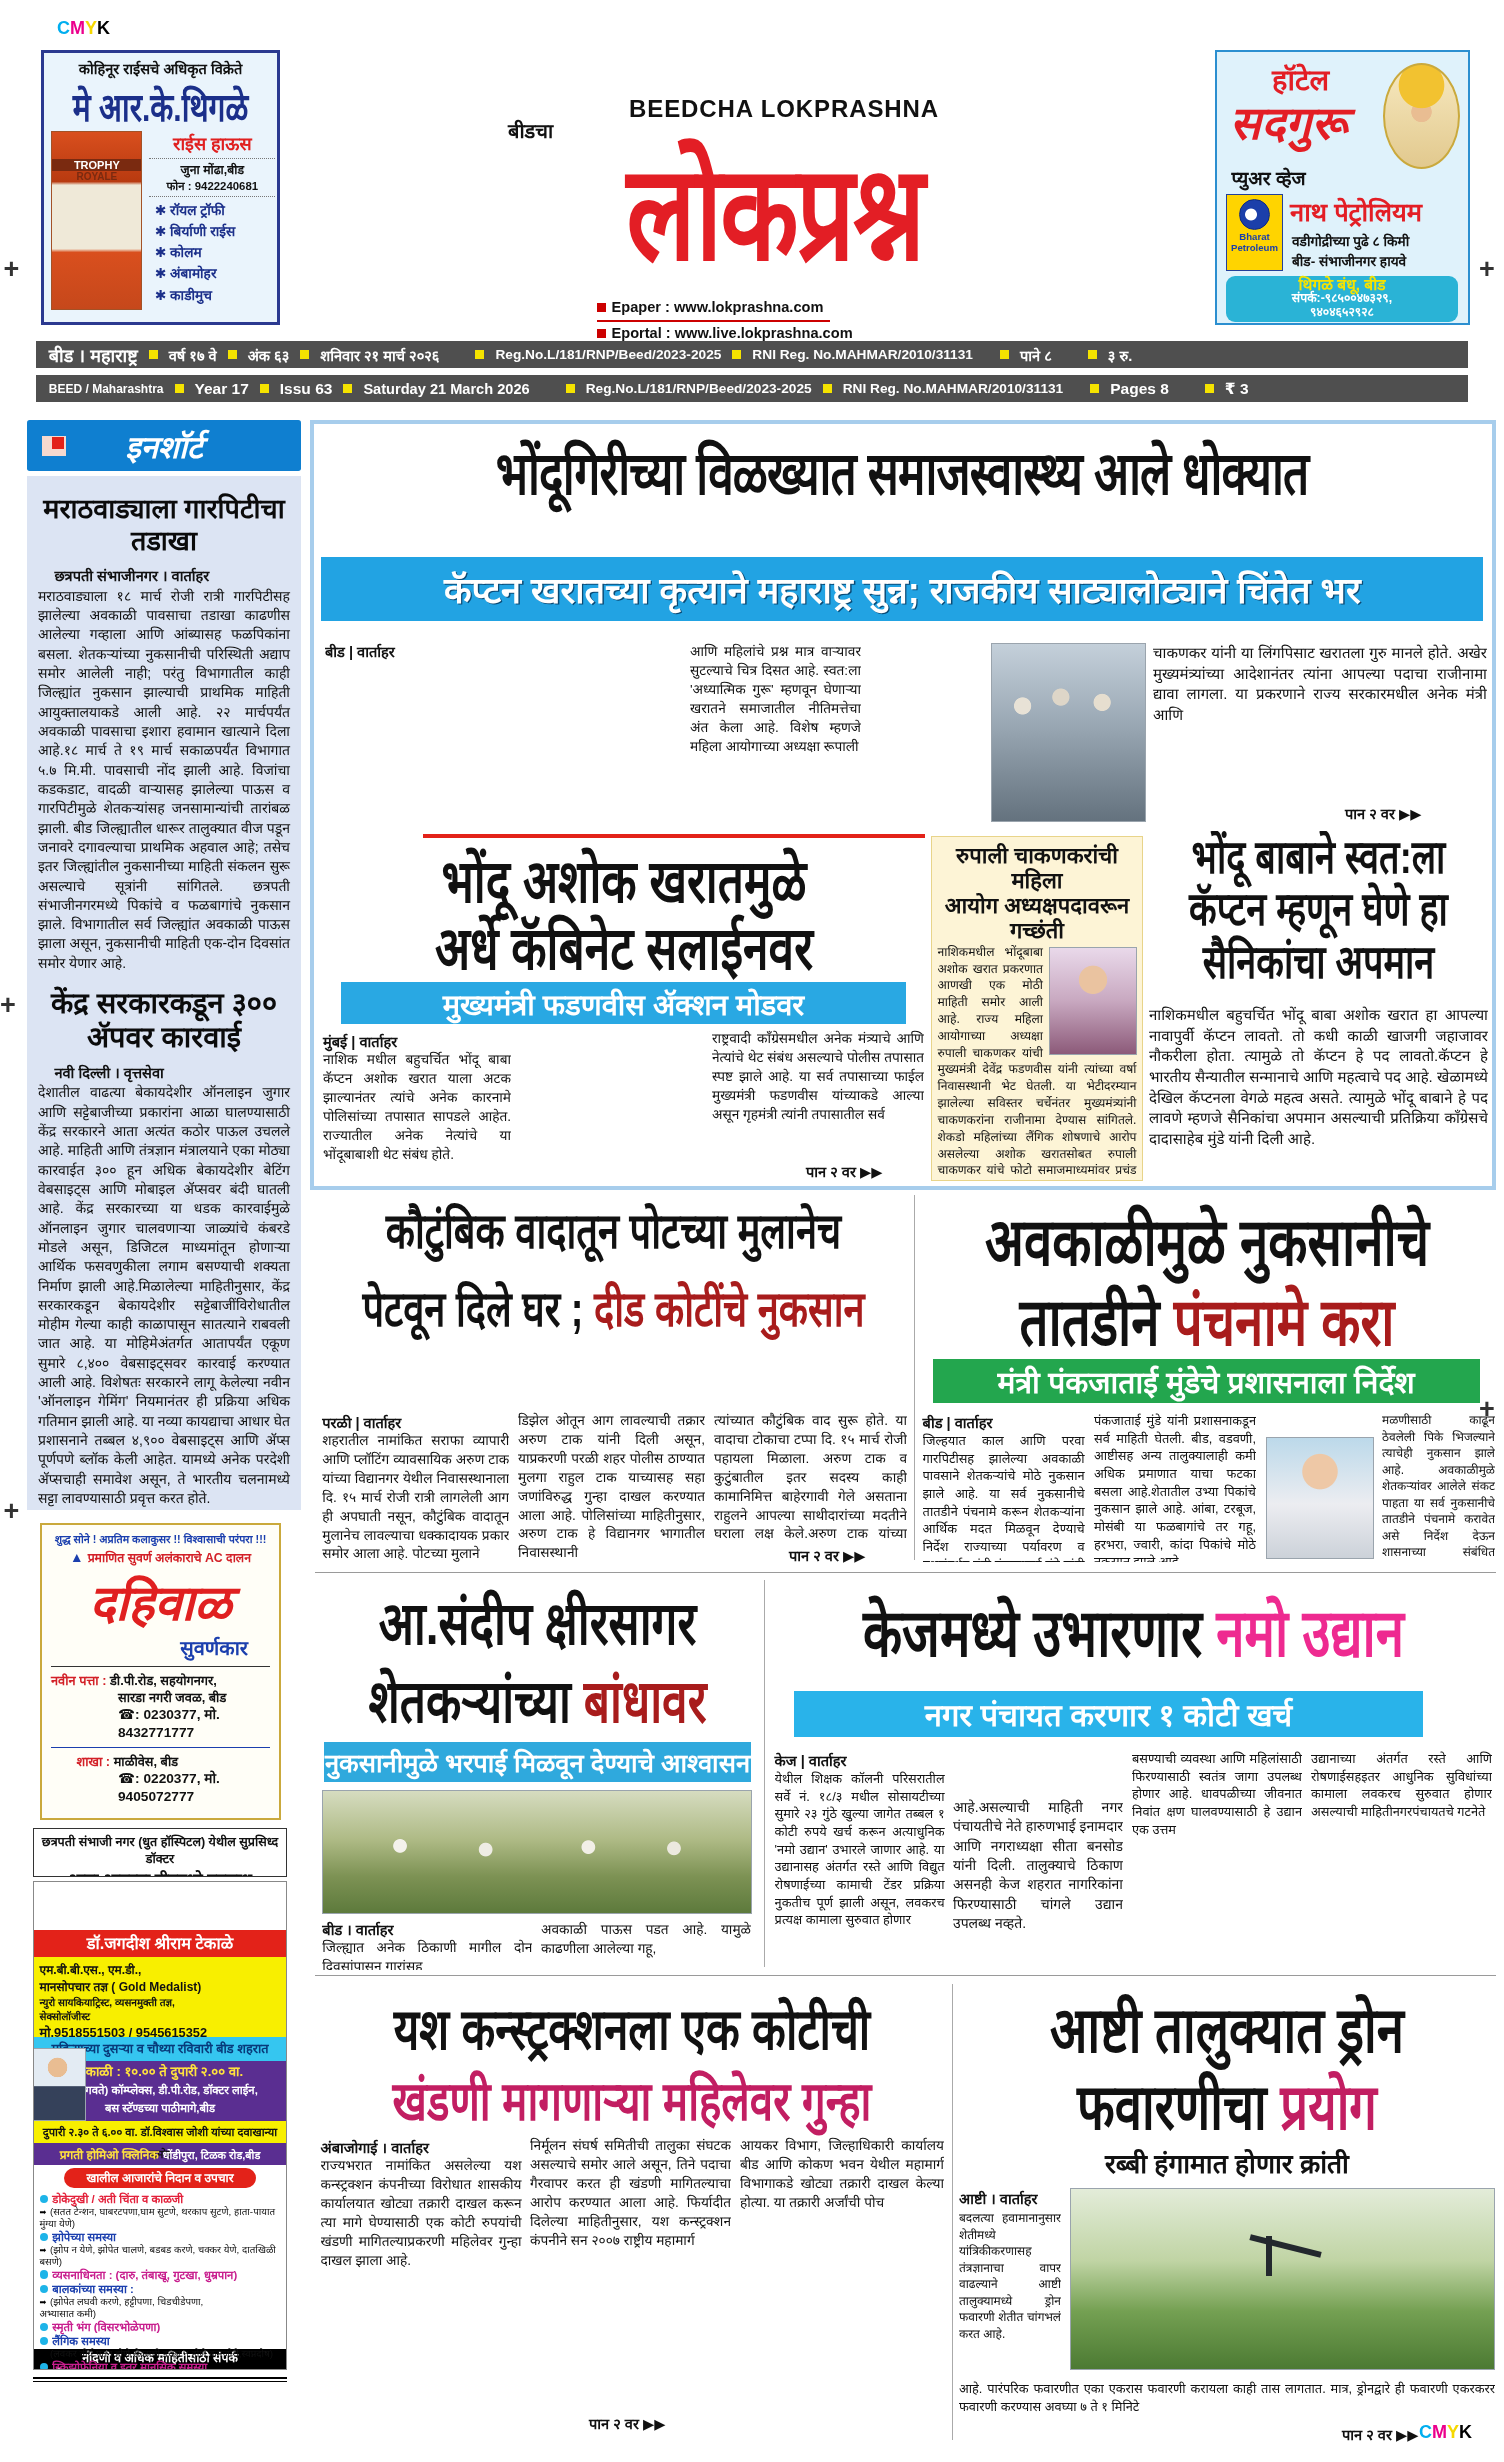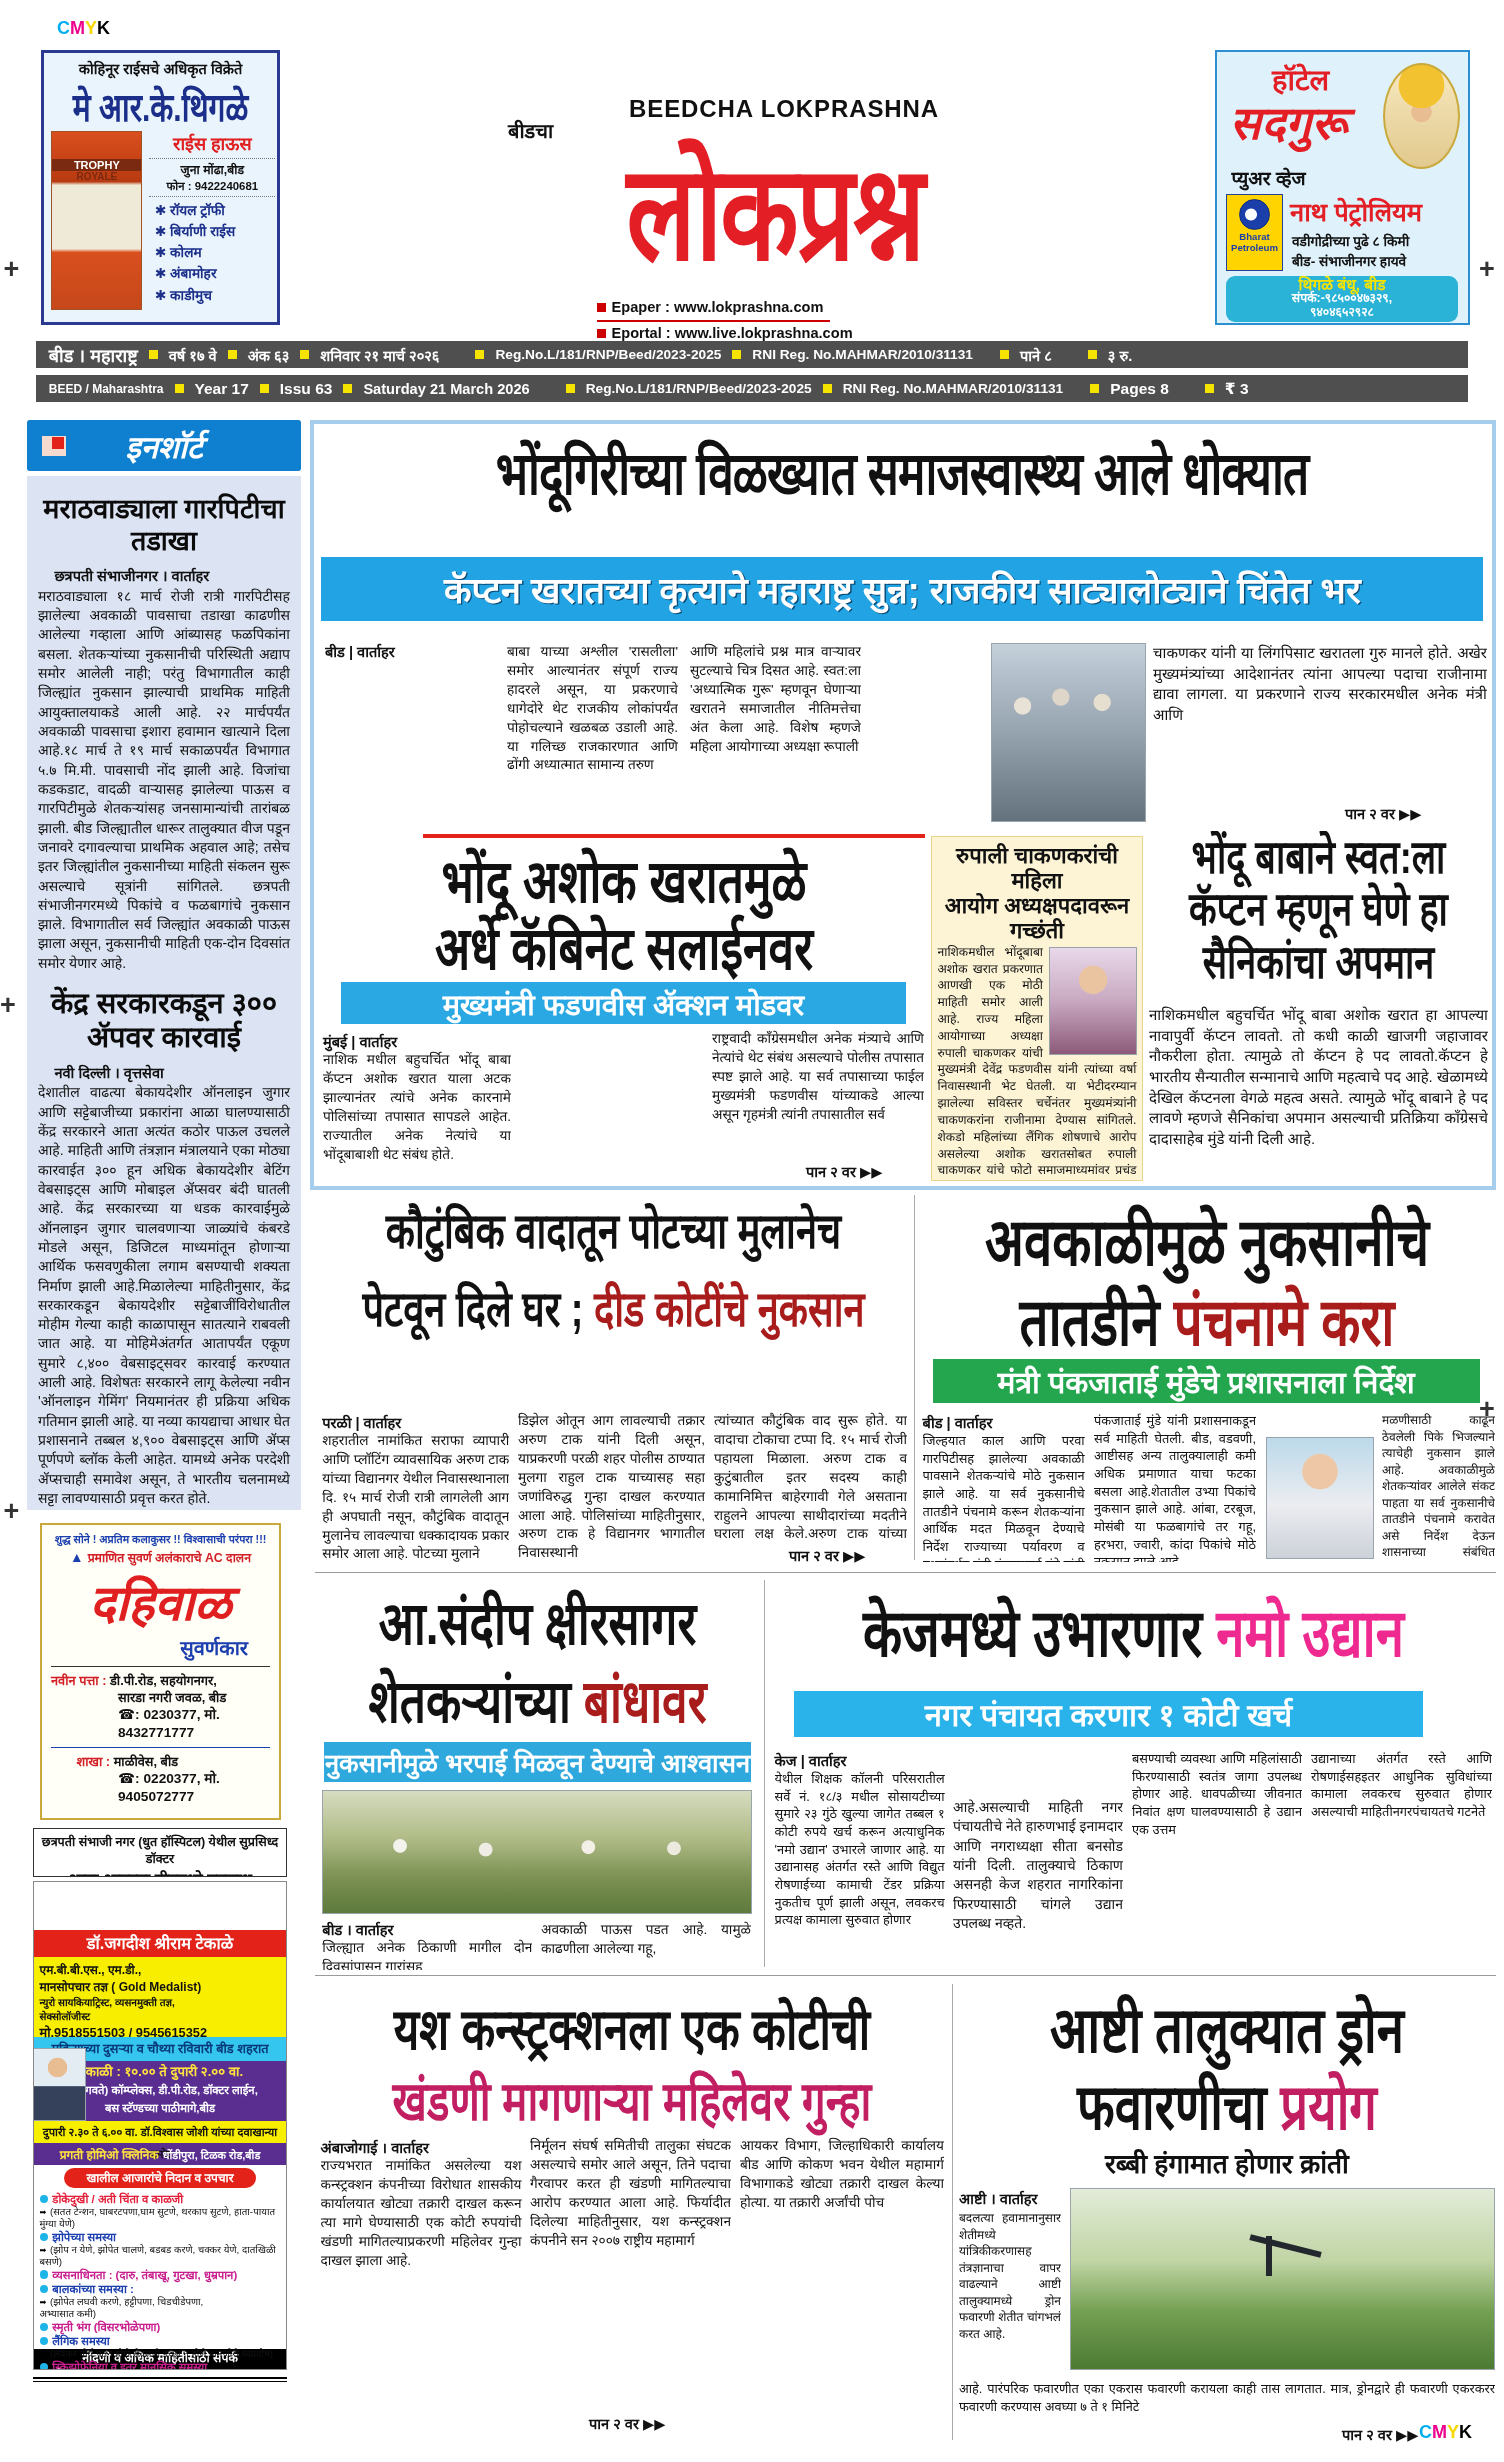--- a/index.html
+++ b/index.html
@@ -274,21 +274,20 @@
     </div>
   </div>
   <div class="abs" style="left:33px;top:2377px;width:254px;height:4.6px;border-top:2.7px solid #000;border-bottom:0.9px solid #000;box-sizing:border-box;"></div>
 
   <div class="abs clip" style="left:310px;top:420px;width:1186px;height:770px;border:4.6px solid #a7cdec;box-sizing:border-box;background:#fff;">
     <div class="abs b c cond nw" style="left:0;top:5.5px;width:1176px;font-size:46px;letter-spacing:-0.9px;">भोंदूगिरीच्या विळख्यात समाजस्वास्थ्य आले धोक्यात</div>
     <div class="abs band band-blue" style="left:7.3px;top:133px;width:1162px;height:64px;font-size:36px;">कॅप्टन खरातच्या कृत्याने महाराष्ट्र सुन्न; राजकीय साट्यालोट्याने चिंतेत भर</div>
     <div class="abs clip" style="left:11px;top:217px;width:171px;height:182px;">
       <div class="byline">बीड | वार्ताहर</div>
     </div>
-    <div class="abs clip body-txt" style="left:193px;top:219px;width:171px;height:182px;">बाबा याच्या अश्लील 'रासलीला' समोर आल्यानंतर संपूर्ण राज्य हादरले असून, या प्रकरणाचे धागेदोरे थेट राजकीय लोकांपर्यंत पोहोचल्याने खळबळ उडाली आहे. या गलिच्छ राजकारणात आणि ढोंगी अध्यात्मात सामान्य तरुण</div>
     <div class="abs clip body-txt" style="left:376px;top:219px;width:171px;height:182px;">आणि महिलांचे प्रश्न मात्र वाऱ्यावर सुटल्याचे चित्र दिसत आहे. स्वत:ला 'अध्यात्मिक गुरू' म्हणवून घेणाऱ्या खरातने समाजातील नीतिमत्तेचा अंत केला आहे. विशेष म्हणजे महिला आयोगाच्या अध्यक्षा रूपाली</div>
     <div class="abs ph ph-group" style="left:677px;top:219px;width:155px;height:179px;"></div>
     <div class="abs clip body-txt" style="left:839px;top:219px;width:334px;height:157px;font-size:15px;">चाकणकर यांनी या लिंगपिसाट खरातला गुरु मानले होते. अखेर मुख्यमंत्र्यांच्या आदेशानंतर त्यांना आपल्या पदाचा राजीनामा द्यावा लागला. या प्रकरणाने राज्य सरकारमधील अनेक मंत्री आणि</div>
     <div class="abs more" style="left:1031px;top:379px;">पान २ वर ▶▶</div>
     <div class="abs" style="left:109px;top:410px;width:502px;height:3.6px;background:#e32219;"></div>
 
     <div class="abs b c cond" style="left:9px;top:425px;width:602px;font-size:46px;line-height:1.1;">
       <div>भोंदू अशोक खरातमुळे</div>
       <div>अर्धे कॅबिनेट सलाईनवर</div>
     </div>

